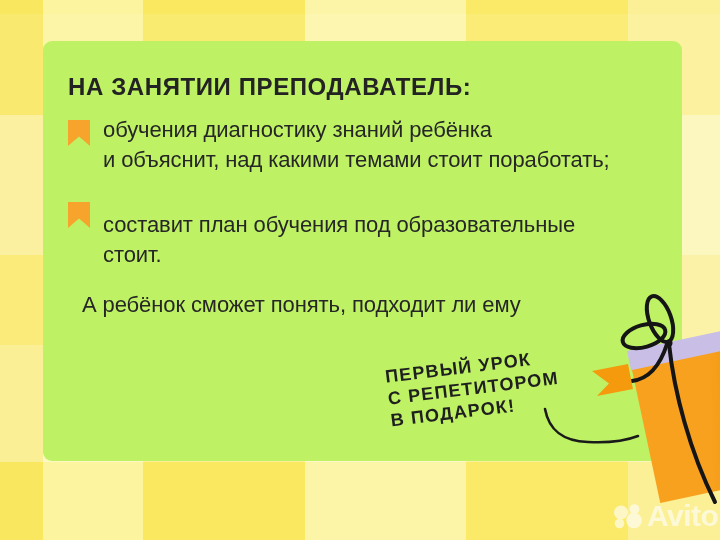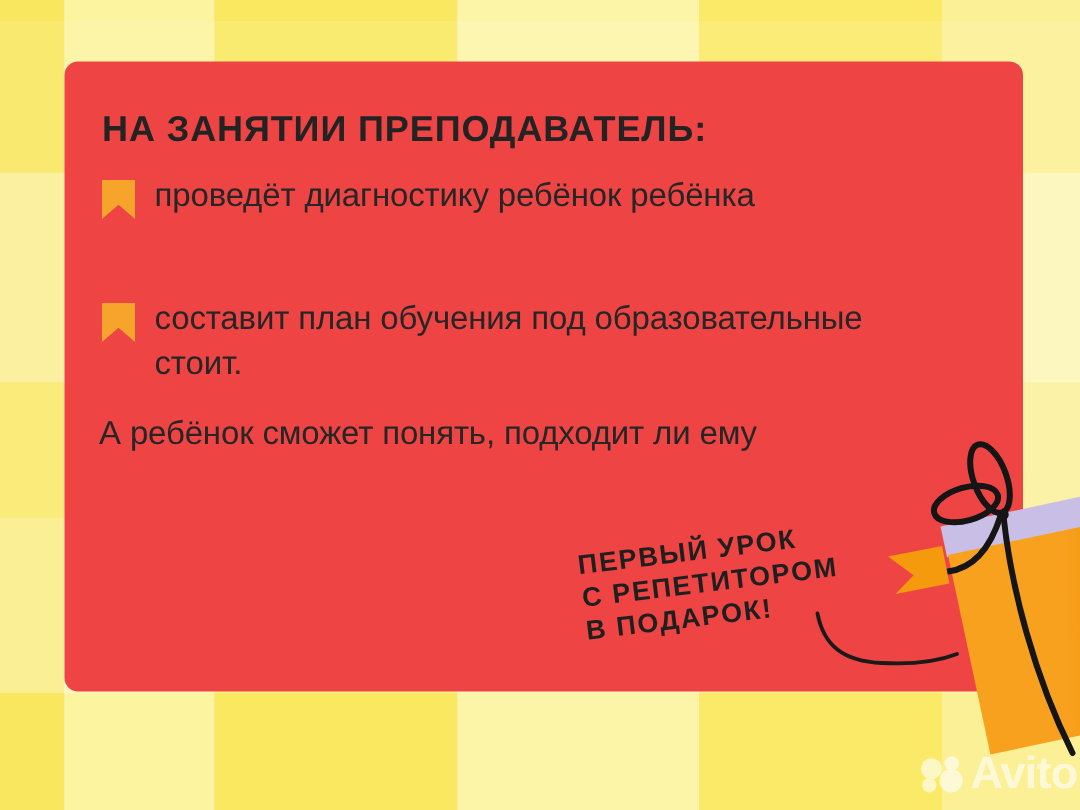--- a/index.html
+++ b/index.html
@@ -19,39 +19,39 @@
   .col5{left:466px;width:162px;background:#FAEA68;}
   .col6{left:628px;width:92px;background:#FBF095;}
   .band{left:0;width:720px;}
   .band1{top:14px;height:101px;background:rgba(255,255,255,.10);}
   .band2{top:115px;height:140px;background:rgba(255,255,255,.40);}
   .band3{top:255px;height:90px;background:rgba(255,255,255,.18);}
   .band4{top:345px;height:117px;background:rgba(255,255,255,.34);}
   
   .card{
     position:absolute;left:43px;top:41px;width:639px;height:420px;
-    background:#ef4444;border-radius:9px;
+    background:#bef264;border-radius:9px;
   }
   .card *{position:absolute;}
   .heading{
     left:25px;top:32px;margin:0;
     font-size:24px;font-weight:800;letter-spacing:.6px;
     color:#232323;white-space:nowrap;
   }
   .bullet-icon{width:22px;height:26px;}
   .bi1{left:25px;top:79px;}
   .bi2{left:25px;top:161px;}
   .btext{
     left:60px;font-size:22px;line-height:30px;color:#262626;
     letter-spacing:-.1px;white-space:nowrap;
   }
   .bt1{top:74px;}
-  .bt2{top:156px;}
+  .bt2{top:169px;}
   .paragraph{
-    left:23px;top:233px;margin:0;
+    left:23px;top:233px;margin:16px;
     font-size:22px;line-height:30px;color:#262626;
     letter-spacing:-.1px;white-space:nowrap;
   }
   .promo{
     left:341px;top:325px;
     transform:rotate(-7deg);transform-origin:0 0;
     font-size:18px;line-height:22px;font-weight:800;
     letter-spacing:1.2px;color:#1F1F1F;white-space:nowrap;
   }
   .promo div{position:static;}
@@ -94,21 +94,22 @@
     <div class="band band4"></div>
   </div>
 
   <div class="card">
     <h1 class="heading">НА ЗАНЯТИИ ПРЕПОДАВАТЕЛЬ:</h1>
 
     <svg class="bullet-icon bi1" viewBox="0 0 22 26">
       <path d="M0 0 H22 V26 L11 16.5 L0 26 Z" fill="#F6A42C"></path>
     </svg>
     <div class="btext bt1">
-      <span style="position:static">проведёт диагностику ребёнок ребёнка</span><br>
+      <span style="position:static">обучения диагностику знаний ребёнка</span><br>
+      <span style="position:static">и объяснит, над какими темами стоит поработать;</span>
     </div>
 
     <svg class="bullet-icon bi2" viewBox="0 0 22 26">
       <path d="M0 0 H22 V26 L11 16.5 L0 26 Z" fill="#F6A42C"></path>
     </svg>
     <div class="btext bt2">
       <span style="position:static">составит план обучения под образовательные</span><br>
       <span style="position:static">стоит.</span>
     </div>
 

